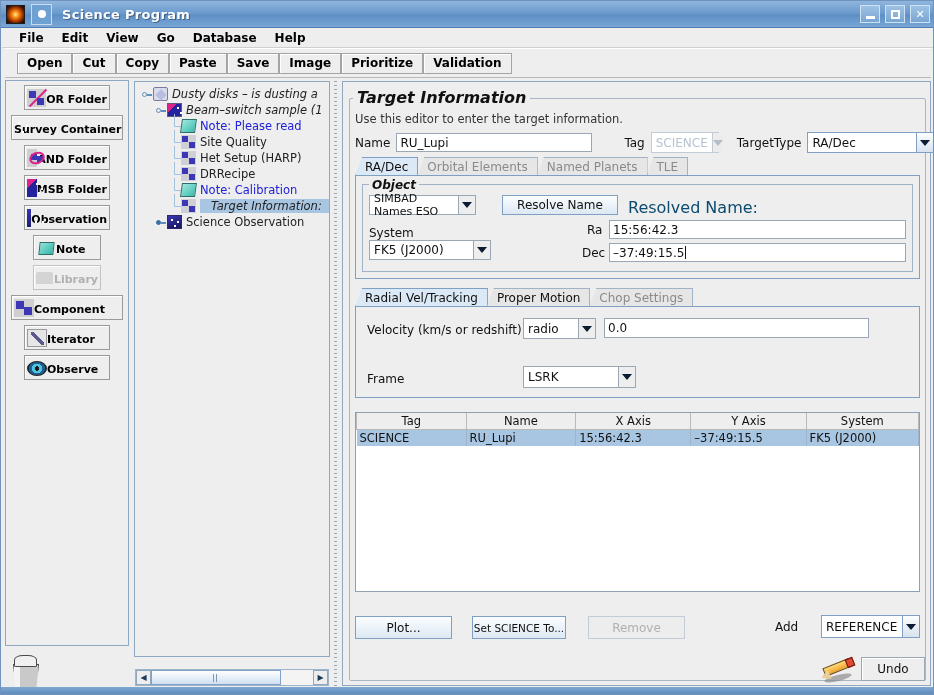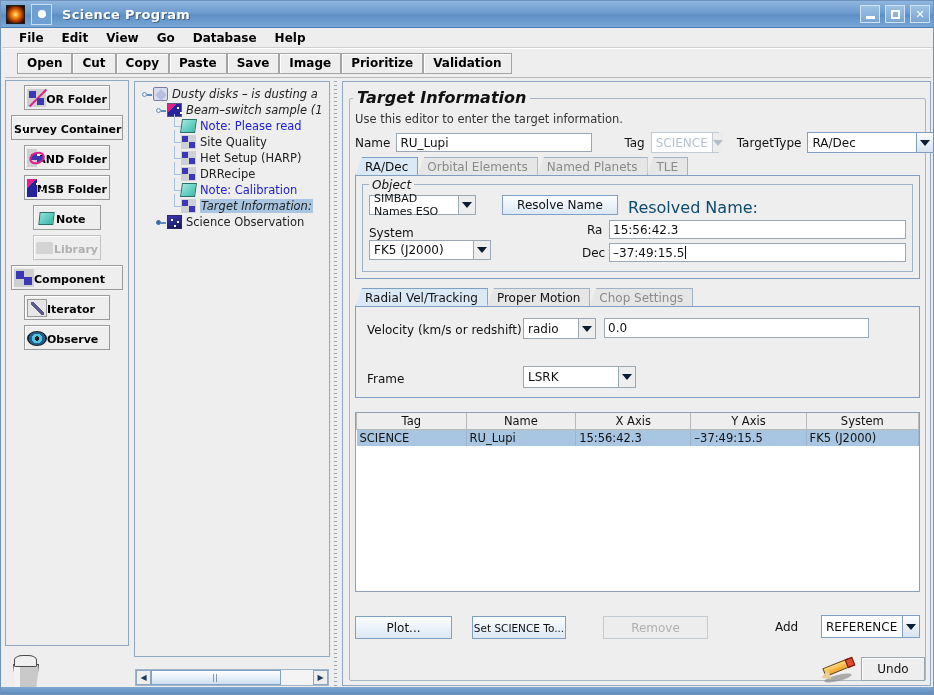--- a/index.html
+++ b/index.html
@@ -190,21 +190,21 @@
     background: linear-gradient(135deg,#9fe8df,#3cbcae);
     border:1px solid #2b6f68; transform: skewX(-8deg);
   }
   .ti-comp { background:#cfcfd6; }
   .ti-comp .a{ position:absolute; left:1px; top:1px; width:6px;height:6px;background:#3b37b5;}
   .ti-comp .b{ position:absolute; right:1px; bottom:1px; width:6px;height:6px;background:#3b37b5;}
   .ti-obs { background: linear-gradient(160deg,#3b37b5,#17165c); border:1px solid #2a2a6a;}
   .tlabel { font-size: 11.5px; }
   .tlabel.italic { font-style: italic; }
   .tlabel.blue { color: #2020d8; }
-  .tlabel.sel { background: #a8c6e2; font-style: italic; padding: 0 1px; }
+  .tlabel.sel { background: #a8c6e2; font-style: italic; padding: 0 11px; }
 
   .treescroll-h {
     position: absolute; left: 134px; top: 668px; width: 194px; height: 17px;
     background: #eeeeee; border: 1px solid #9fb4c9; display: flex; align-items: center;
   }
   .sb-arrow {
     width: 15px; height: 15px; background: #eeeeee; border: 1px solid #8fa8c2;
     display: flex; align-items: center; justify-content: center; font-size: 8px; color: #1b3a5c;
   }
   .sb-track { flex: 1; height: 15px; background: #f4f4f4; position: relative; }
@@ -284,21 +284,21 @@
     background: #e6e6e6; color: #8a8a8a; margin-right: -1px;
     clip-path: polygon(7px 0, 100% 0, 100% 100%, 0 100%);
   }
   .tab.active { background: #dbe8f5; color:#111; border-color:#7fa0c3; }
   .tab.enabled { color: #111; }
 
   .panelbox {
     position:absolute; border: 1px solid #9fb2c6; background:#eeeeee;
   }
   .inner-legend {
-    position:absolute; font-size: 12px; font-weight:normal; font-style: italic; color:#111;
+    position:absolute; font-size: 12px; font-weight:bold; font-style: italic; color:#111;
     background:#eeeeee; padding: 0 3px;
   }
 
   .btn {
     border: 1px solid #7fa0c3; background: linear-gradient(to bottom,#fbfdff,#dce8f4);
     font-size: 12px; color:#111; display:flex; align-items:center; justify-content:center;
   }
   .btn.disabled { border-color:#c3ccd6; color:#b0b0b0; background:#ededed; }
 
   
@@ -420,20 +420,29 @@
 
     <div class="pal-btn w84">
       <div class="pal-ico ico-msb">
         <i class="st" style="left:9px;top:4px"></i>
           <i class="st" style="left:14px;top:9px"></i>
           <i class="st" style="left:11px;top:13px"></i>
       </div>
       <div class="plabel">MSB Folder</div>
     </div>
 
+    <div class="pal-btn w84">
+      <div class="pal-ico ico-obs">
+        <i class="st" style="left:4px;top:4px"></i>
+          <i class="st" style="left:12px;top:6px"></i>
+          <i class="st" style="left:8px;top:12px"></i>
+          <i class="st" style="left:15px;top:12px"></i>
+      </div>
+      <div class="plabel">Observation</div>
+    </div>
 
     <div class="pal-btn">
       <div class="pal-ico" style="display:flex;align-items:center;justify-content:center;">
         <span class="ico-note" style="display:block;width:15px;height:13px;"></span>
       </div>
       <div class="plabel">Note</div>
     </div>
 
     <div class="pal-btn disabled">
       <div class="pal-ico" style="display:flex;align-items:center;justify-content:center;">
@@ -694,21 +703,21 @@
         </tbody>
       </table>
     </div>
 
     <div class="btn" style="position:absolute;left:12px;top:534px;width:97px;height:23px;">
       <span>Plot...</span>
     </div>
     <div class="btn" style="position:absolute;left:129px;top:534px;width:94px;height:23px;font-size:10.5px;">
       <span>Set SCIENCE To...</span>
     </div>
-    <div class="btn disabled" style="position:absolute;left:260px;top:534px;width:105px;height:23px;">
+    <div class="btn disabled" style="position:absolute;left:245px;top:534px;width:97px;height:23px;">
       <span>Remove</span>
     </div>
     <div style="position:absolute;left:432px;top:538px;font-size:12px;color:#111;">Add</div>
     <div class="combo" style="position:absolute;left:478px;top:533px;width:99px;height:23px;">
       <span class="cval">REFERENCE</span>
       <span class="carrow">
           <i></i>
         </span>
     </div>
   </div>

